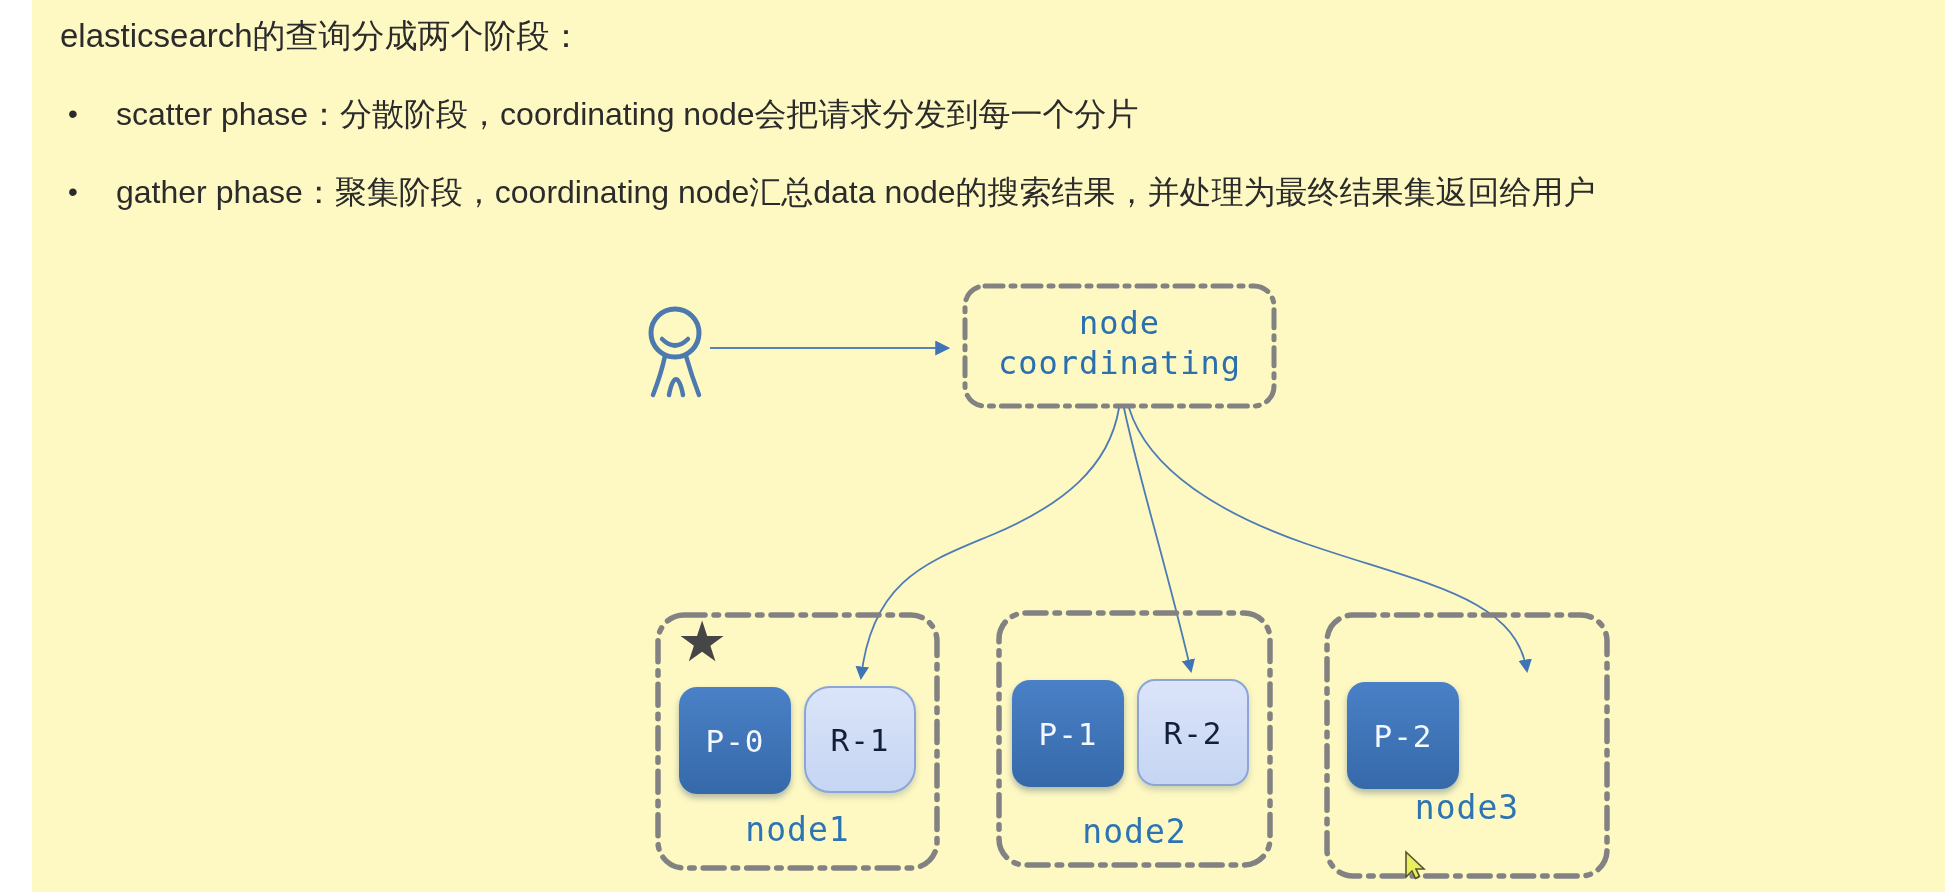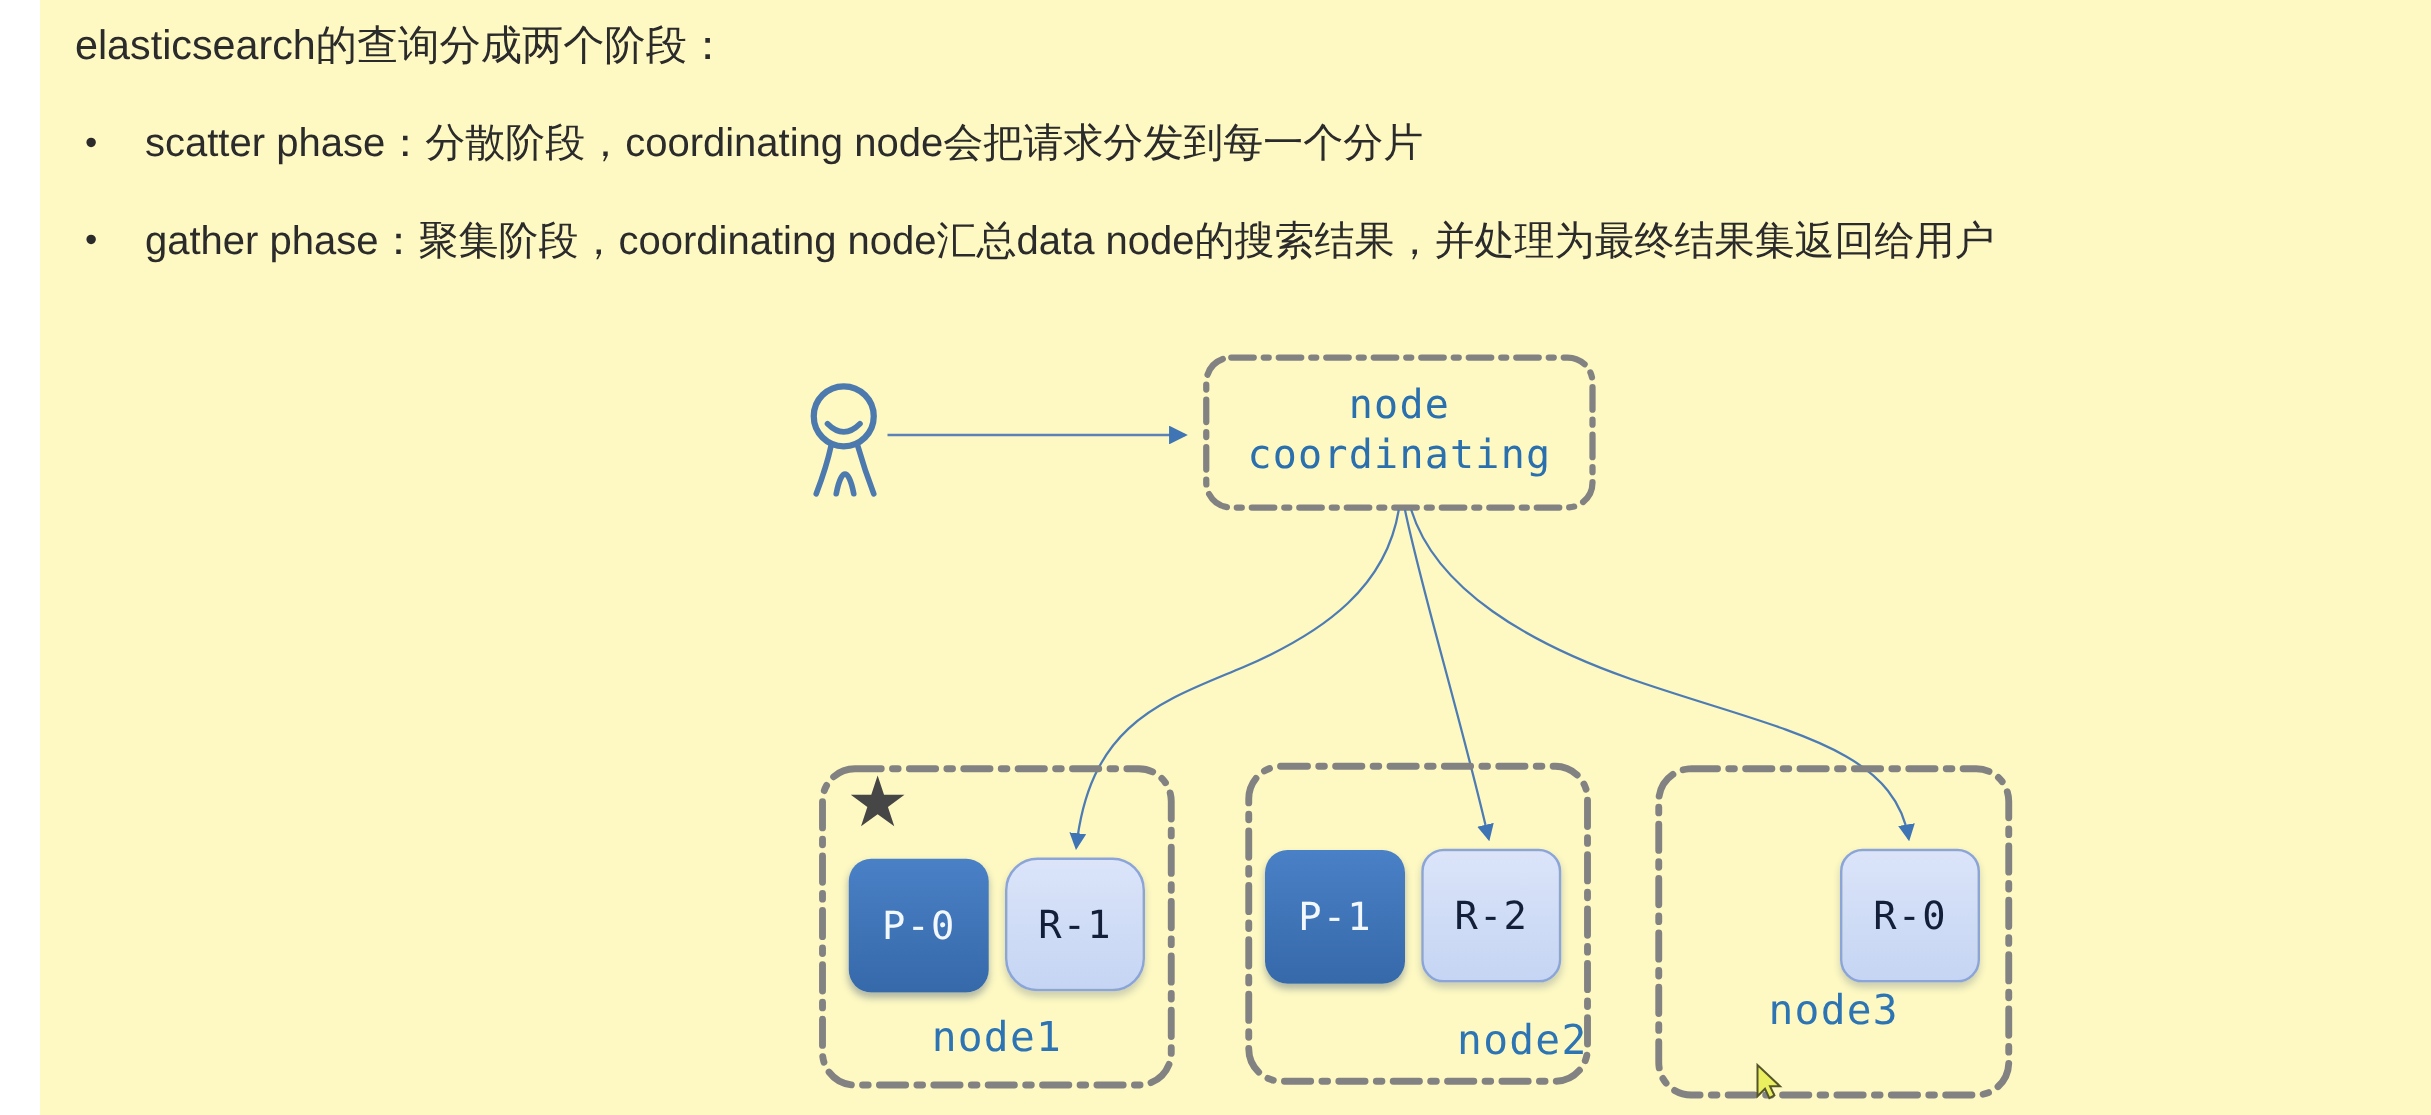--- a/index.html
+++ b/index.html
@@ -61,21 +61,21 @@
   #shard-p1 { left:980px; top:680px; }
   #shard-r2 { left:1105px; top:679px;text-align:right; }
   #shard-p2 { left:1315px; top:682px; }
   #shard-r0 { left:1440px; top:679px; }
 
   .node-label {
     position:absolute; text-align:center;
     font-size:33px; color:#2d74b4; letter-spacing:1px;
   }
   #label-node1 { left:626px;  width:279px; top:810px; }
-  #label-node2 { left:967px;  width:271px; top:812px;text-align:right; }
+  #label-node2 { left:967px;  width:271px; top:812px; }
   #label-node3 { left:1295px; width:280px; top:788px; }
 </style>
 </head>
 <body>
 
 <div id="canvas">
 
   <div class="page-title">elasticsearch的查询分成两个阶段：</div>
 
   <div class="bullet-row bullet-1">
@@ -122,19 +122,19 @@
     <div>node</div>
     <div>coordinating</div>
   </div>
 
   <div class="master-star">★</div>
 
   <div id="shard-p0" class="shard primary mono">P-0</div>
   <div id="shard-r1" class="shard replica mono">R-1</div>
   <div id="shard-p1" class="shard primary mono">P-1</div>
   <div id="shard-r2" class="shard replica mono">R-2</div>
-  <div id="shard-r0" class="shard replica mono">R-0</div>
+  <div id="shard-p2" class="shard primary mono">P-2</div>
 
   <div id="label-node1" class="node-label mono">node1</div>
   <div id="label-node2" class="node-label mono">node2</div>
   <div id="label-node3" class="node-label mono">node3</div>
 
 </div>
 
 </body></html>

